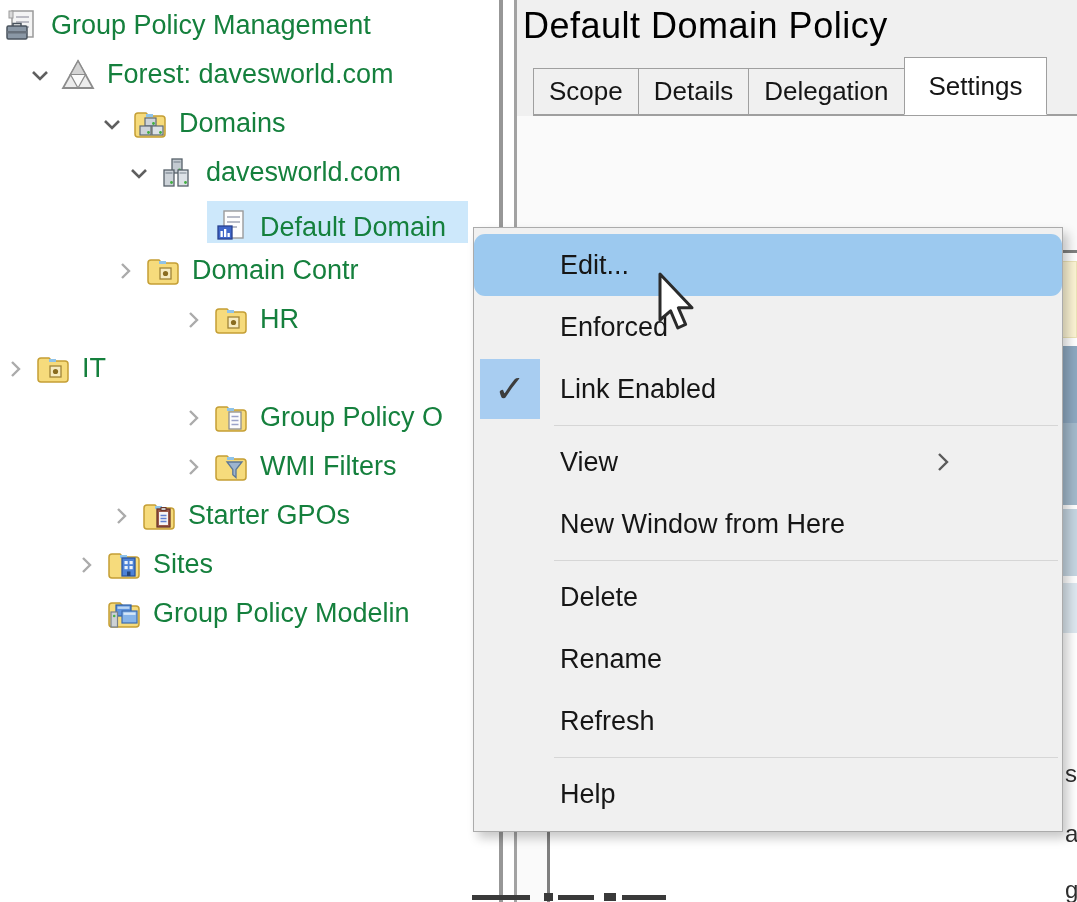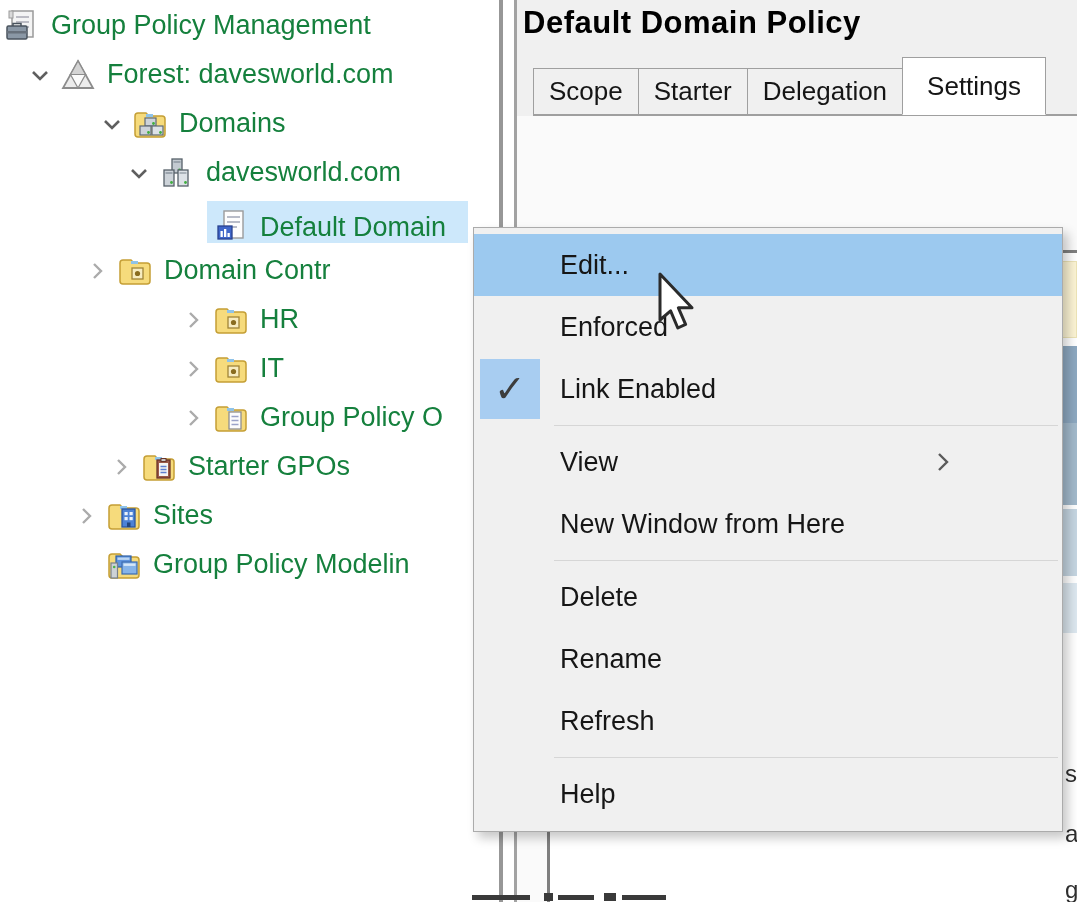--- a/index.html
+++ b/index.html
@@ -17,21 +17,21 @@
   .rowc{display:flex;align-items:flex-end;flex:1;height:42px;padding-left:7px;margin-left:-7px;}
   .trow.sel .rowc{background:#cde8fb;}
 
   
   .split-l{position:absolute;left:499px;top:0;width:4px;height:902px;background:#979797;}
   .split-gap{position:absolute;left:503px;top:0;width:11px;height:902px;background:#fff;}
   .split-r{position:absolute;left:514px;top:0;width:3px;height:902px;background:#a2a2a2;}
 
   
   .right-pane{position:absolute;left:517px;top:0;width:560px;height:902px;background:#f0f0f0;}
-  .pane-title{position:absolute;left:6px;top:5px;font-size:31px;font-weight:bold;color:#000;letter-spacing:0.5px;}
+  .pane-title{position:absolute;left:6px;top:5px;font-size:36px;font-weight:normal;color:#000;letter-spacing:0.5px;}
   .tabline{position:absolute;left:16px;right:0;top:114px;height:2px;background:#9f9f9f;z-index:1;}
   .tabstrip{position:absolute;left:16px;top:57px;height:58px;display:flex;align-items:flex-end;z-index:2;}
   .tab{height:47px;display:flex;align-items:center;padding:0 15px;background:#f0f0f0;
        border:1px solid #9f9f9f;margin-right:-1px;font-size:26px;color:#151515;}
   .tab.active{height:58px;background:#fff;border-bottom:1px solid #fff;position:relative;z-index:3;padding:0 24px;}
   .tabpage{position:absolute;left:0;right:0;top:116px;bottom:0;background:#fafafa;}
 
   
   .report-frame{position:absolute;left:30px;top:134px;right:0;bottom:0;background:#fff;
                 border-top:3px solid #7f7f7f;border-left:3px solid #7f7f7f;}
@@ -39,21 +39,21 @@
           border:1px solid #ece3b6;display:flex;align-items:center;overflow:hidden;}
   .banner-text{font-size:27px;font-weight:bold;color:#3535bd;padding-left:14px;white-space:nowrap;}
   .band{position:absolute;left:18px;right:0;}
   .edge-frag{position:absolute;right:0;width:12px;overflow:hidden;font-size:24px;line-height:30px;
              color:#2e2e2e;white-space:nowrap;}
 
   
   .cmenu{position:absolute;left:473px;top:227px;width:590px;background:#f0f0f0;
          border:1px solid #ababab;box-shadow:5px 6px 10px rgba(0,0,0,0.22);
          padding:6px 0;z-index:10;}
-  .mi{position:relative;height:62px;display:flex;align-items:center;padding-left:86px;font-size:27px;color:#161616;}
+  .mi{position:relative;height:62px;display:flex;align-items:center;padding-left:86px;font-size:27px;color:#161616;border-radius:11px;}
   .mi.hi{background:#9cc9ef;}
   .msep{height:1px;background:#d6d6d6;margin:5px 4px 5px 80px;}
   .mcheck{position:absolute;left:6px;top:1px;width:60px;height:60px;background:#a8cdf1;
           display:flex;align-items:center;justify-content:center;font-size:38px;color:#3d3d3d;}
   .marrow{position:absolute;right:110px;top:50%;transform:translateY(-50%);display:flex;}
 
   
   .cursor{position:absolute;left:650px;top:272px;z-index:20;}
 
   
@@ -150,21 +150,21 @@
               <rect x="4" y="17" width="14" height="13" fill="#3f66c9" stroke="#27418f" stroke-width="1.3"></rect>
               <rect x="6.5" y="22" width="2.3" height="6" fill="#fff"></rect>
               <rect x="10" y="20" width="2.3" height="8" fill="#fff"></rect>
               <rect x="13.5" y="24" width="2.3" height="4" fill="#fff"></rect>
             </svg>
           </span>
           <span class="tlabel">Default Domain</span>
         </span>
       </div>
 
-      <div class="trow" style="padding-left:82px">
+      <div class="trow" style="padding-left:110px">
         <span class="chev">
           <svg width="28" height="28" viewBox="0 0 28 28">
               <polyline points="11,7 18,14 11,21" fill="none" stroke="#ababab" stroke-width="2.4"></polyline>
             </svg>
         </span>
         <span class="ticon">
           <svg width="34" height="34" viewBox="0 0 34 34">
             <path d="M2 9 q0-3 3-3 h8 l3 3 h13 q3 0 3 3 v15 q0 3-3 3 H5 q-3 0-3-3 z" fill="#f6db7c" stroke="#c59f35" stroke-width="1.5"></path>
             <rect x="13" y="7" width="7" height="3" fill="#8fc3e8"></rect>
             <rect x="14" y="14" width="11" height="11" fill="#f7ecc0" stroke="#a08537" stroke-width="1.3"></rect>
@@ -184,21 +184,21 @@
           <svg width="34" height="34" viewBox="0 0 34 34">
             <path d="M2 9 q0-3 3-3 h8 l3 3 h13 q3 0 3 3 v15 q0 3-3 3 H5 q-3 0-3-3 z" fill="#f6db7c" stroke="#c59f35" stroke-width="1.5"></path>
             <rect x="13" y="7" width="7" height="3" fill="#8fc3e8"></rect>
             <rect x="14" y="14" width="11" height="11" fill="#f7ecc0" stroke="#a08537" stroke-width="1.3"></rect>
             <circle cx="19.5" cy="19.5" r="2.6" fill="#8a6d20"></circle>
           </svg>
         </span>
         <span class="tlabel">HR</span>
       </div>
 
-      <div class="trow" style="padding-left:178px">
+      <div class="trow" style="">
         <span class="chev">
           <svg width="28" height="28" viewBox="0 0 28 28">
               <polyline points="11,7 18,14 11,21" fill="none" stroke="#ababab" stroke-width="2.4"></polyline>
             </svg>
         </span>
         <span class="ticon">
           <svg width="34" height="34" viewBox="0 0 34 34">
             <path d="M2 9 q0-3 3-3 h8 l3 3 h13 q3 0 3 3 v15 q0 3-3 3 H5 q-3 0-3-3 z" fill="#f6db7c" stroke="#c59f35" stroke-width="1.5"></path>
             <rect x="13" y="7" width="7" height="3" fill="#8fc3e8"></rect>
             <rect x="14" y="14" width="11" height="11" fill="#f7ecc0" stroke="#a08537" stroke-width="1.3"></rect>
@@ -218,20 +218,35 @@
           <svg width="34" height="34" viewBox="0 0 34 34">
             <path d="M2 9 q0-3 3-3 h8 l3 3 h13 q3 0 3 3 v15 q0 3-3 3 H5 q-3 0-3-3 z" fill="#f6db7c" stroke="#c59f35" stroke-width="1.5"></path>
             <rect x="13" y="7" width="7" height="3" fill="#8fc3e8"></rect>
             <rect x="15" y="11" width="12" height="17" fill="#fcfcfc" stroke="#8f8f8f" stroke-width="1.3"></rect>
             <path d="M17.5 15.5h7M17.5 19.5h7M17.5 23.5h7" stroke="#9aa2c8" stroke-width="1.6" fill="none"></path>
           </svg>
         </span>
         <span class="tlabel">Group Policy O</span>
       </div>
 
+      <div class="trow" style="padding-left:178px">
+        <span class="chev">
+          <svg width="28" height="28" viewBox="0 0 28 28">
+              <polyline points="11,7 18,14 11,21" fill="none" stroke="#ababab" stroke-width="2.4"></polyline>
+            </svg>
+        </span>
+        <span class="ticon">
+          <svg width="34" height="34" viewBox="0 0 34 34">
+            <path d="M2 9 q0-3 3-3 h8 l3 3 h13 q3 0 3 3 v15 q0 3-3 3 H5 q-3 0-3-3 z" fill="#f6db7c" stroke="#c59f35" stroke-width="1.5"></path>
+            <rect x="13" y="7" width="7" height="3" fill="#8fc3e8"></rect>
+            <path d="M13 12 h15 l-6 7.5 v8 l-3.2-2.8 v-5.2 z" fill="#9db4cf" stroke="#5d7795" stroke-width="1.3"></path>
+          </svg>
+        </span>
+        <span class="tlabel">WMI Filters</span>
+      </div>
 
       <div class="trow" style="padding-left:106px">
         <span class="chev">
           <svg width="28" height="28" viewBox="0 0 28 28">
               <polyline points="11,7 18,14 11,21" fill="none" stroke="#ababab" stroke-width="2.4"></polyline>
             </svg>
         </span>
         <span class="ticon">
           <svg width="34" height="34" viewBox="0 0 34 34">
             <path d="M2 9 q0-3 3-3 h8 l3 3 h13 q3 0 3 3 v15 q0 3-3 3 H5 q-3 0-3-3 z" fill="#f6db7c" stroke="#c59f35" stroke-width="1.5"></path>
@@ -309,21 +324,21 @@
 
       </div>
     </div>
 
     <div class="tabline"></div>
     <div class="tabstrip">
       <div class="tab">
           <span>Scope</span>
         </div>
       <div class="tab">
-          <span>Starter</span>
+          <span>Details</span>
         </div>
       <div class="tab">
           <span>Delegation</span>
         </div>
       <div class="tab active">
           <span>Settings</span>
         </div>
     </div>
   </div>
 

